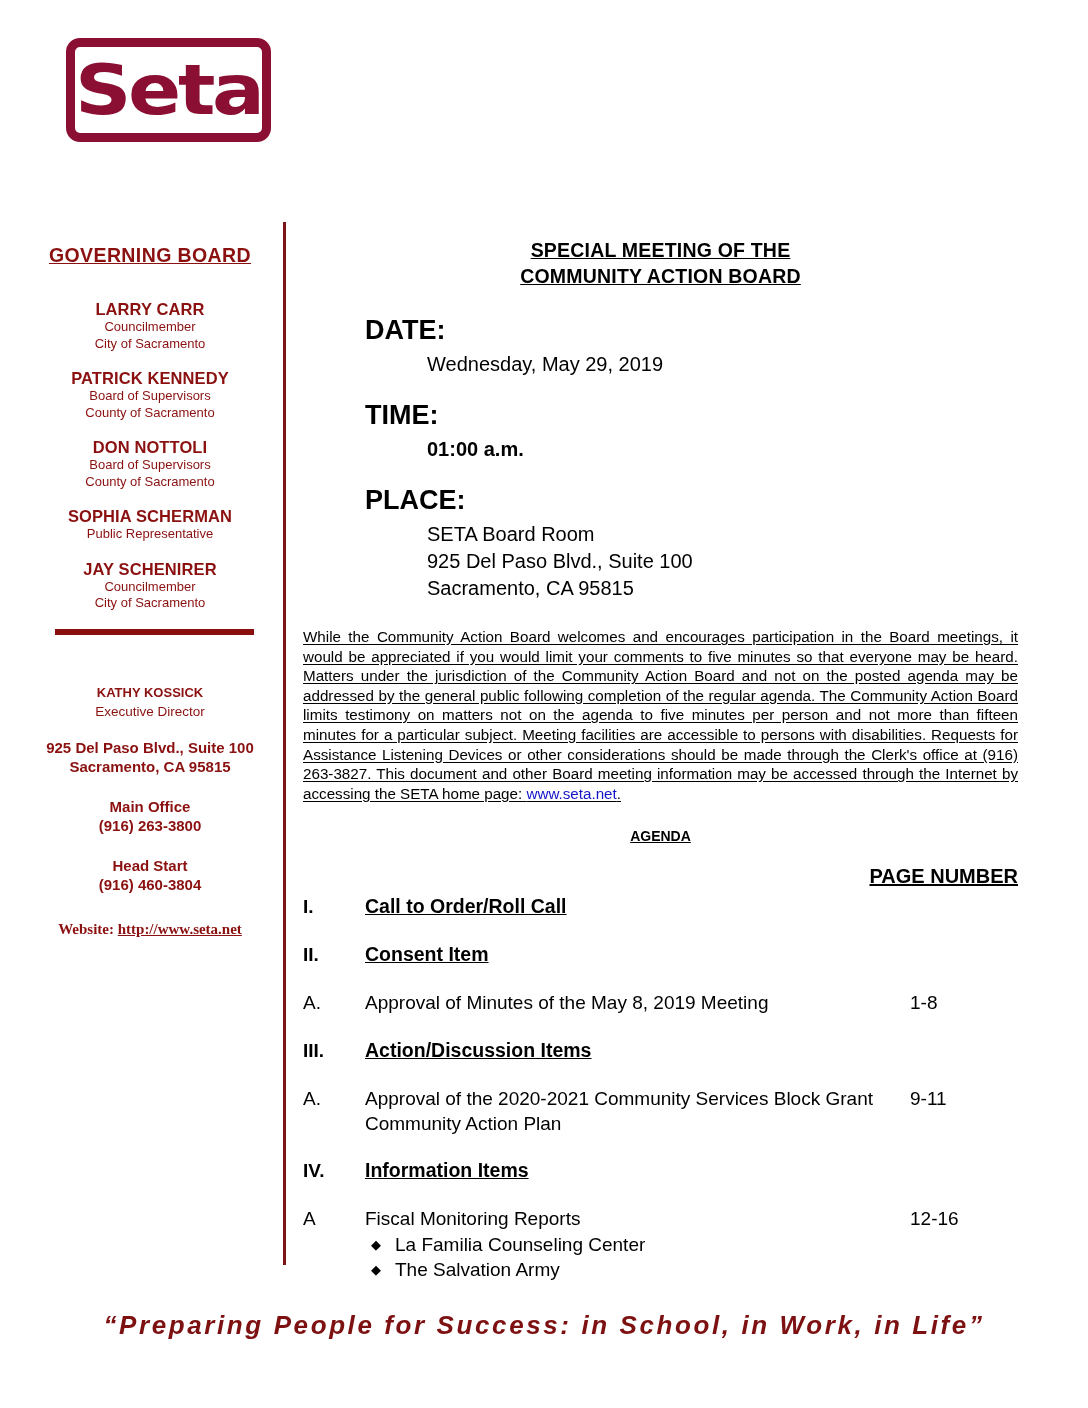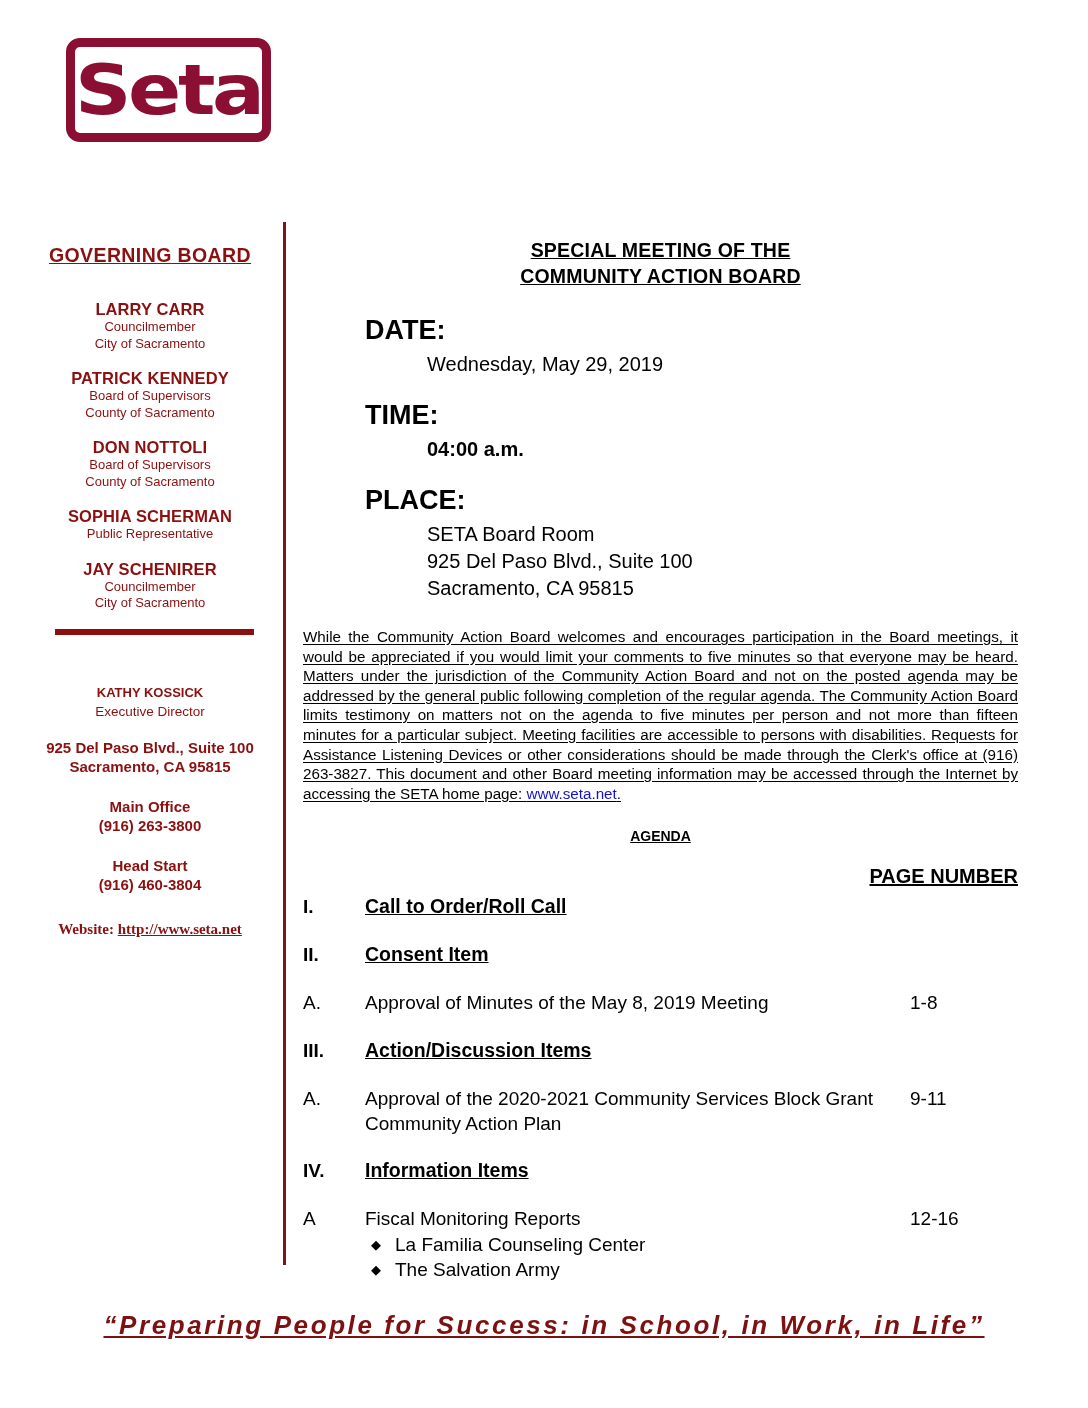--- a/index.html
+++ b/index.html
@@ -277,21 +277,20 @@
     position: absolute;
     left: 0;
     top: 1310px;
     width: 1088px;
     text-align: center;
     color: #7d1010;
     font-size: 26px;
     font-weight: bold;
     font-style: italic;
     letter-spacing: 2.6px;
-    text-decoration: underline;
   }
 </style>
 </head>
 <body>
 
 <div class="page">
 
   <div class="logo-block">
     <div class="logo-mark">
       <div class="logo-mark-inner">
@@ -360,21 +359,21 @@
       <span class="l2">COMMUNITY ACTION BOARD</span>
     </div>
 
     <div class="meta">
       <div class="meta-row">
         <div class="meta-label"><span>DATE</span>:</div>
         <div class="meta-value">Wednesday, May 29, 2019</div>
       </div>
       <div class="meta-row">
         <div class="meta-label"><span>TIME</span>:</div>
-        <div class="meta-value bold">04:00 a.m.</div>
+        <div class="meta-value bold">01:00 a.m.</div>
       </div>
       <div class="meta-row">
         <div class="meta-label"><span>PLACE</span>:</div>
         <div class="meta-value">
           <div>SETA Board Room</div>
           <div>925 Del Paso Blvd., Suite 100</div>
           <div>Sacramento, CA  95815</div>
         </div>
       </div>
     </div>

